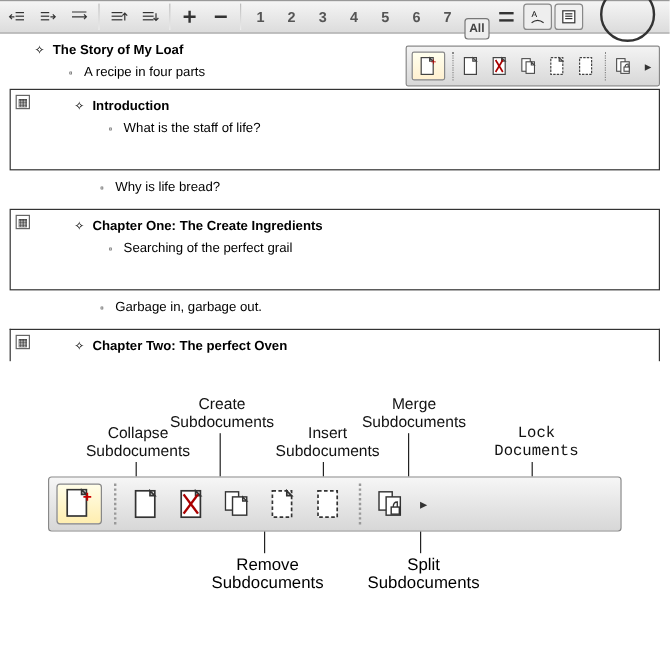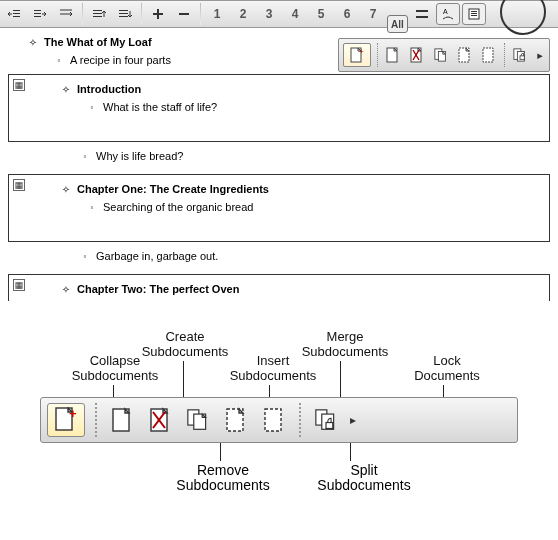--- a/index.html
+++ b/index.html
@@ -306,21 +306,21 @@
         <rect x="4" y="8" width="6" height="1" fill="#333"></rect>
       </svg>
   </span>
   <div class="circle-highlight"></div>
 </div>
 
 <div class="doc-area" style="position:relative;">
 
   <div class="row ind-0">
     <span class="ico">✧</span>
-    <span class="heading">The What of My Loaf</span>
+    <span class="heading">The Story of My Loaf</span>
   </div>
   <div class="row ind-1">
     <span class="ico bullet">▫</span>
     <span>A recipe in four parts</span>
   </div>
 
   <div class="sub-box">
     <div class="sub-grip">▦</div>
     <div class="row ind-1">
       <span class="ico">✧</span>
@@ -337,21 +337,21 @@
   </div>
 
   <div class="sub-box">
     <div class="sub-grip">▦</div>
     <div class="row ind-1">
       <span class="ico">✧</span>
       <span class="heading">Chapter One: The Create Ingredients</span>
     </div>
     <div class="row ind-2">
       <span class="ico bullet">▫</span>
-      <span>Searching of the organic bread</span>
+      <span>Searching of the perfect grail</span>
     </div>
   </div>
   <div class="row between">
     <span class="ico bullet">▫</span>
     <span>Garbage in, garbage out.</span>
   </div>
 
   <div class="sub-box" style="padding-bottom:2px;border-bottom:none;">
     <div class="sub-grip">▦</div>
     <div class="row ind-1">
@@ -418,21 +418,21 @@
 
   <div class="big-labels-top">
     <div class="lbl" style="left:20px; top:24px; white-space:pre-line;">Collapse
 Subdocuments</div>
     <div class="lbl" style="left:90px; top:0; white-space:pre-line;">Create
 Subdocuments</div>
     <div class="lbl" style="left:178px; top:24px; white-space:pre-line;">Insert
 Subdocuments</div>
     <div class="lbl" style="left:250px; top:0; white-space:pre-line;">Merge
 Subdocuments</div>
-    <div class="lbl" style="left:352px; top:24px; white-space:pre-line;">Lock
+    <div class="lbl" style="left:352px; top:24px; white-space:pre-line;font-family:Liberation Mono, monospace;">Lock
 Documents</div>
 
     <div class="lead" style="left:73px; top:56px; width:1px; height:12px;"></div>
     <div class="lead" style="left:143px; top:32px; width:1px; height:36px;"></div>
     <div class="lead" style="left:229px; top:56px; width:1px; height:12px;"></div>
     <div class="lead" style="left:300px; top:32px; width:1px; height:36px;"></div>
     <div class="lead" style="left:403px; top:56px; width:1px; height:12px;"></div>
   </div>
 
   <div class="big-toolbar">
@@ -488,16 +488,16 @@
         </svg>
     </div>
     <div class="arrow-end">▸</div>
   </div>
 
   <div class="big-labels-bot">
     <div class="lead" style="left:180px; top:0; width:1px; height:18px;"></div>
     <div class="lead" style="left:310px; top:0; width:1px; height:18px;"></div>
     <div class="lbl" style="left:128px; top:20px; white-space:pre-line;">Remove
 Subdocuments</div>
-    <div class="lbl" style="left:269px; top:20px; white-space:pre-line;">Split
+    <div class="lbl" style="left:258px; top:20px; white-space:pre-line;">Split
 Subdocuments</div>
   </div>
 </div>
 
 </body></html>

